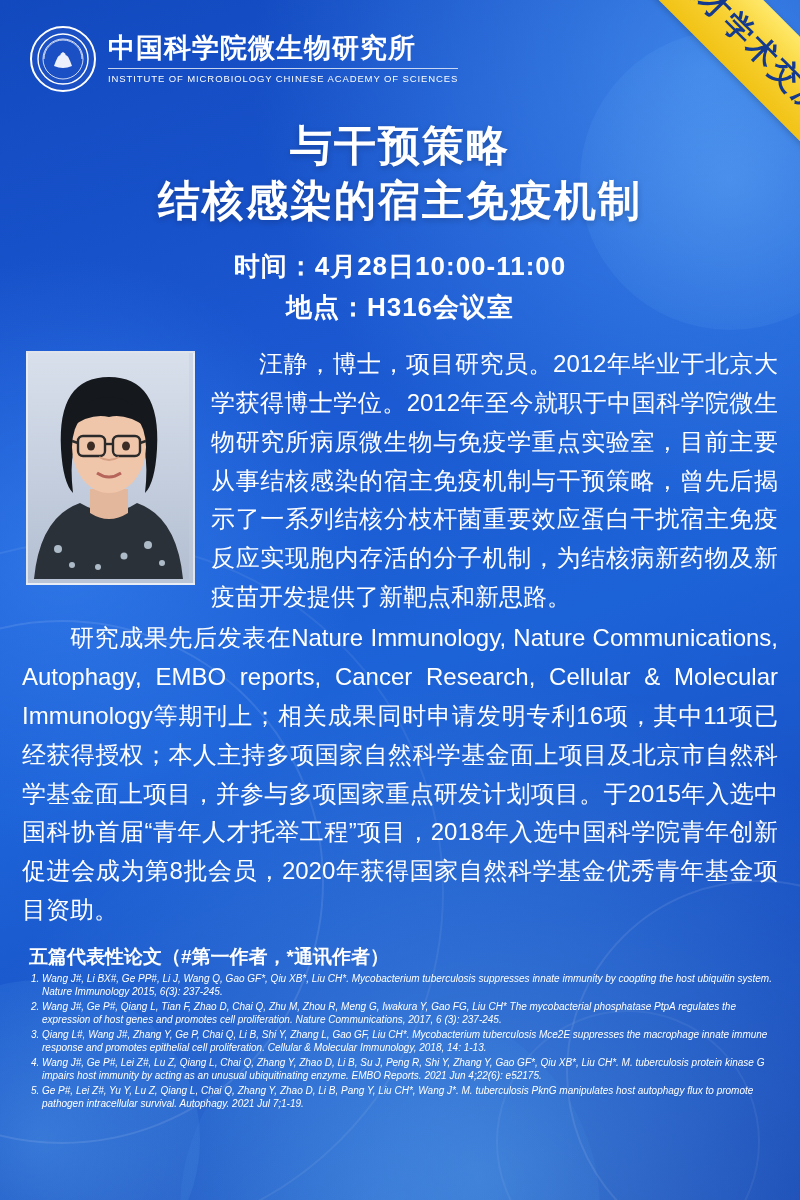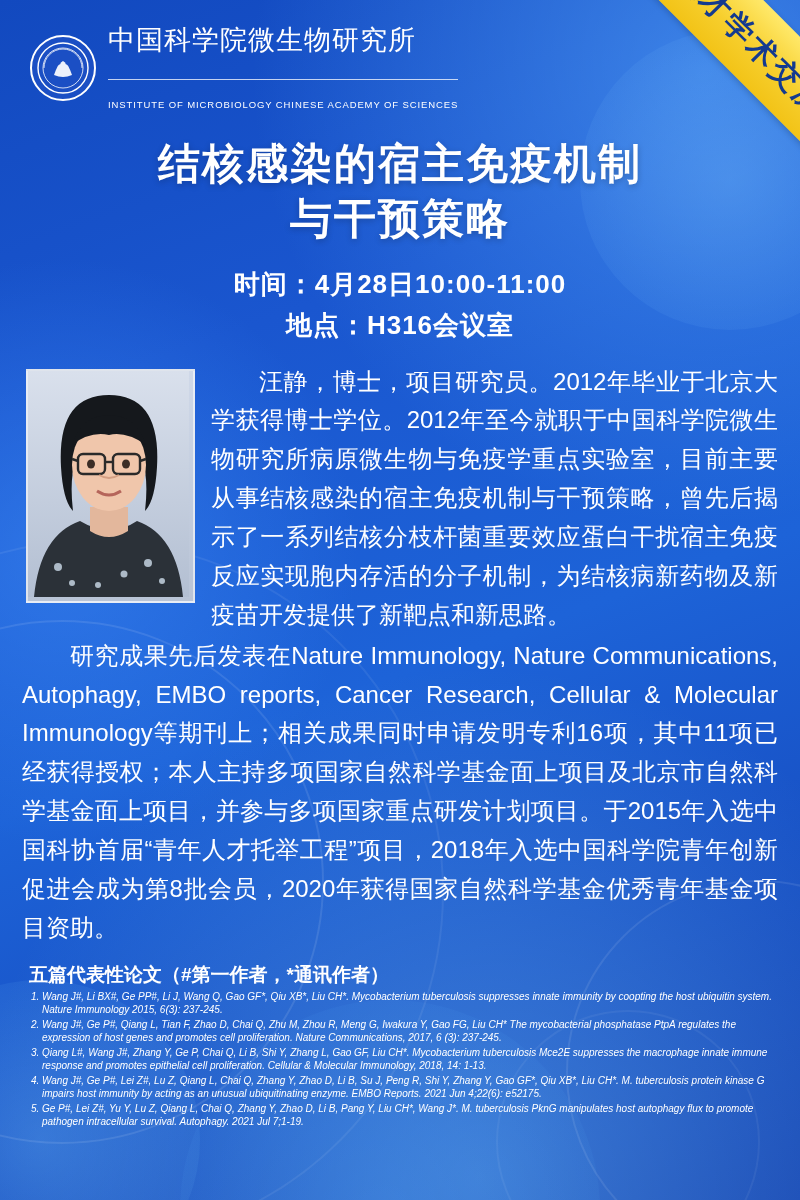--- a/index.html
+++ b/index.html
@@ -87,30 +87,30 @@
     flex: none;
     position: relative;
   }
   .logo-mark svg { display: block; }
   .logo-text {
     margin-left: 12px;
     color: #ffffff;
   }
   .logo-cn {
     font-size: 27px;
-    font-weight: normal;
+    font-weight: bold;
     letter-spacing: 1px;
     line-height: 1.1;
   }
   .logo-en {
     font-size: 9.5px;
     letter-spacing: 0.9px;
-    margin-top: 23px;
+    margin-top: 5px;
     border-top: 1px solid rgba(255,255,255,0.75);
-    padding-top: 19px;
+    padding-top: 4px;
     white-space: nowrap;
   }
 
   
   .title-block {
     position: relative;
     z-index: 4;
     text-align: center;
     color: #ffffff;
     margin-top: 26px;
@@ -212,22 +212,22 @@
         <path d="M8 27 a19 19 0 0 1 38 0" fill="none" stroke="#ffffff" stroke-width="0.8"></path>
       </svg>
     </div>
     <div class="logo-text">
       <div class="logo-cn">中国科学院微生物研究所</div>
       <div class="logo-en">INSTITUTE OF MICROBIOLOGY CHINESE ACADEMY OF SCIENCES</div>
     </div>
   </div>
 
   <div class="title-block">
+    <div class="title-line">与干预策略</div>
     <div class="title-line">结核感染的宿主免疫机制</div>
-    <div class="title-line">与干预策略</div>
     <div class="meta-line">时间：4月28日10:00-11:00</div>
     <div class="meta-line second">地点：H316会议室</div>
   </div>
 
   <div class="bio">
     <div class="portrait">
       <svg width="161" height="226" viewBox="0 0 161 226" aria-hidden="true">
         <defs>
           <linearGradient id="bg" x1="0" y1="0" x2="0" y2="1">
             <stop offset="0%" stop-color="#d9e0ec"></stop>

